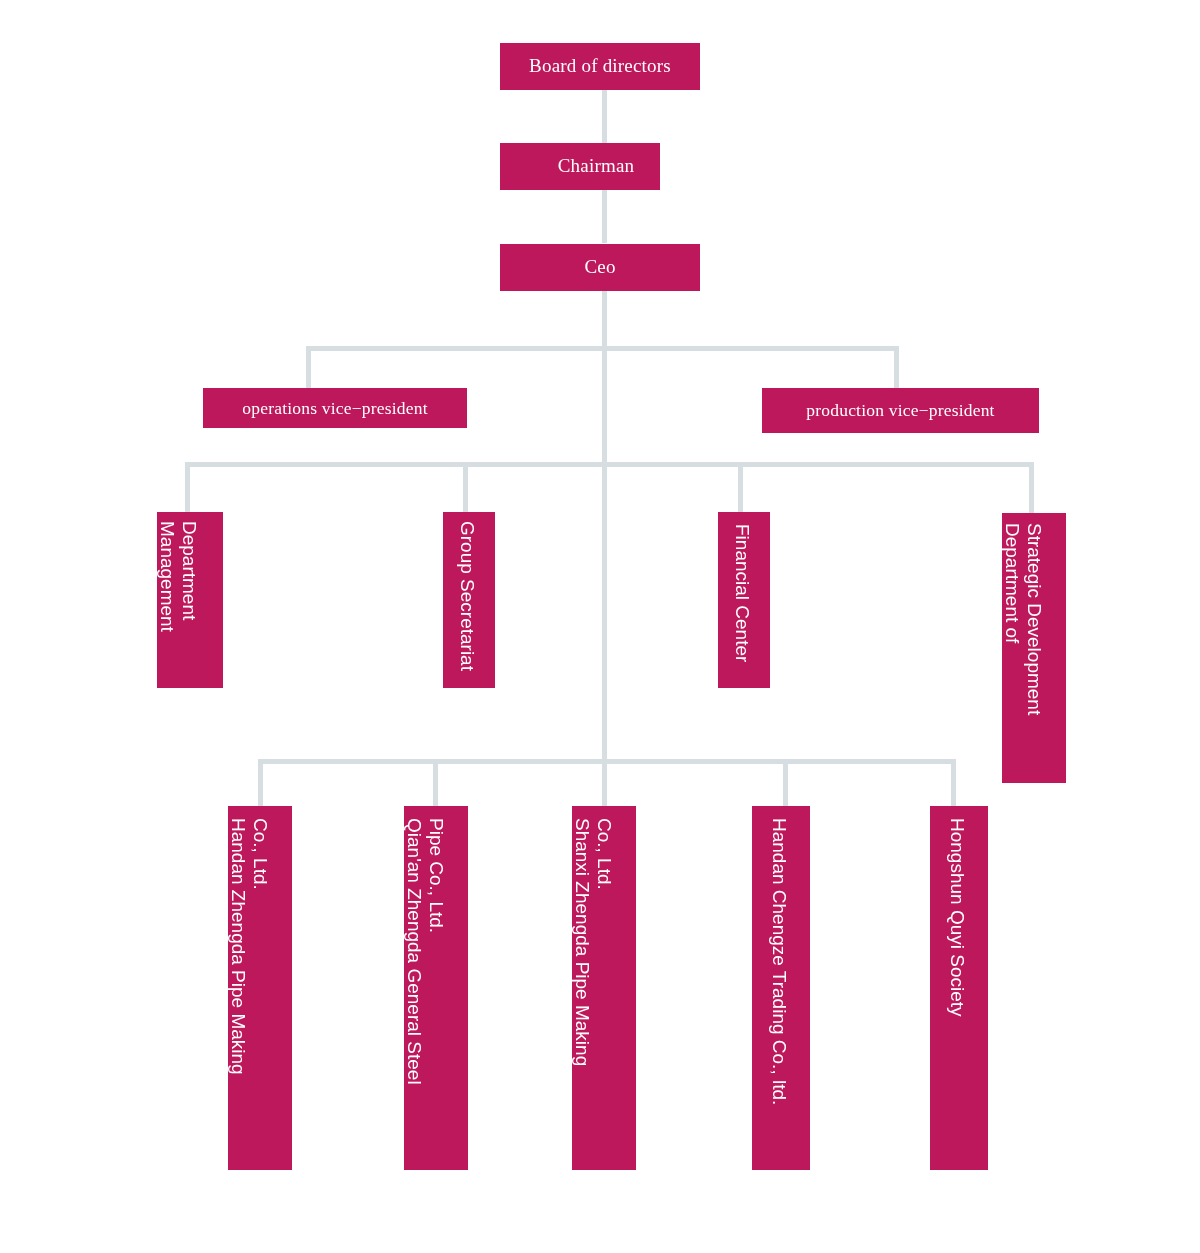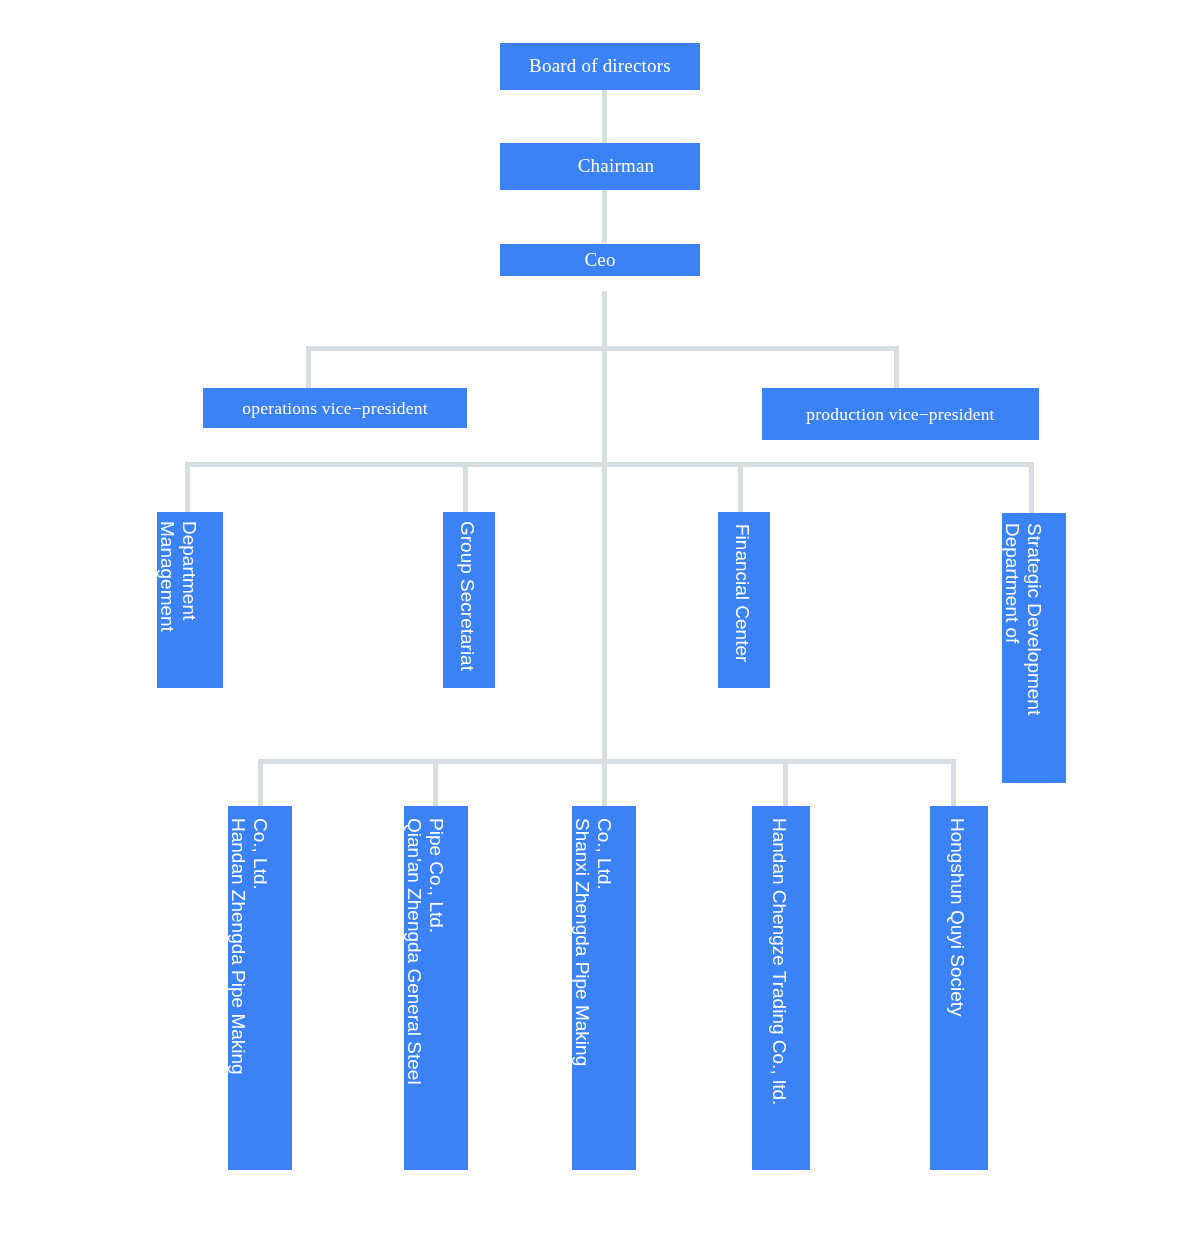--- a/index.html
+++ b/index.html
@@ -21,21 +21,21 @@
 
   
   .conn {
     position: absolute;
     background: #d6dee2;
   }
 
   
   .node {
     position: absolute;
-    background: #3b82f6;
+    background: #be185d;
     color: #ffffff;
     box-sizing: border-box;
     display: flex;
     align-items: center;
     justify-content: center;
     overflow: hidden;
   }
 
   
   .node.horiz {
@@ -109,33 +109,33 @@
   <div class="conn" style="left:258px; top:759px; width:5px; height:47px;"></div>
   <div class="conn" style="left:433px; top:759px; width:5px; height:47px;"></div>
   <div class="conn" style="left:602px; top:759px; width:5px; height:47px;"></div>
   <div class="conn" style="left:783px; top:759px; width:5px; height:47px;"></div>
   <div class="conn" style="left:951px; top:759px; width:5px; height:47px;"></div>
 
   <div class="node horiz" style="left:500px; top:43px; width:200px; height:47px;">
     <span>Board of directors</span>
   </div>
 
-  <div class="node horiz" style="left:500px; top:143px; width:200px; height:47px;padding-left:32px;">
+  <div class="node horiz" style="left:500px; top:143px; width:160px; height:47px;padding-left:32px;">
     <span>Chairman</span>
   </div>
 
-  <div class="node horiz" style="left:500px; top:244px; width:200px; height:32px;">
+  <div class="node horiz" style="left:500px; top:244px; width:200px; height:47px;">
     <span>Ceo</span>
   </div>
 
   <div class="node horiz small" style="left:185px; top:388px; width:264px; height:40px;margin-left:18px;">
     <span>operations vice−president</span>
   </div>
 
-  <div class="node horiz small" style="left:762px; top:388px; width:277px; height:52px;">
+  <div class="node horiz small" style="left:762px; top:388px; width:277px; height:45px;">
     <span>production vice−president</span>
   </div>
 
   <div class="node vert" style="left:157px; top:512px; width:66px; height:176px;">
     <div class="vwrap">
       <span class="vtext" style="left:21px; top:9px;">Management</span>
       <span class="vtext" style="left:43px; top:9px;">Department</span>
     </div>
   </div>
 

